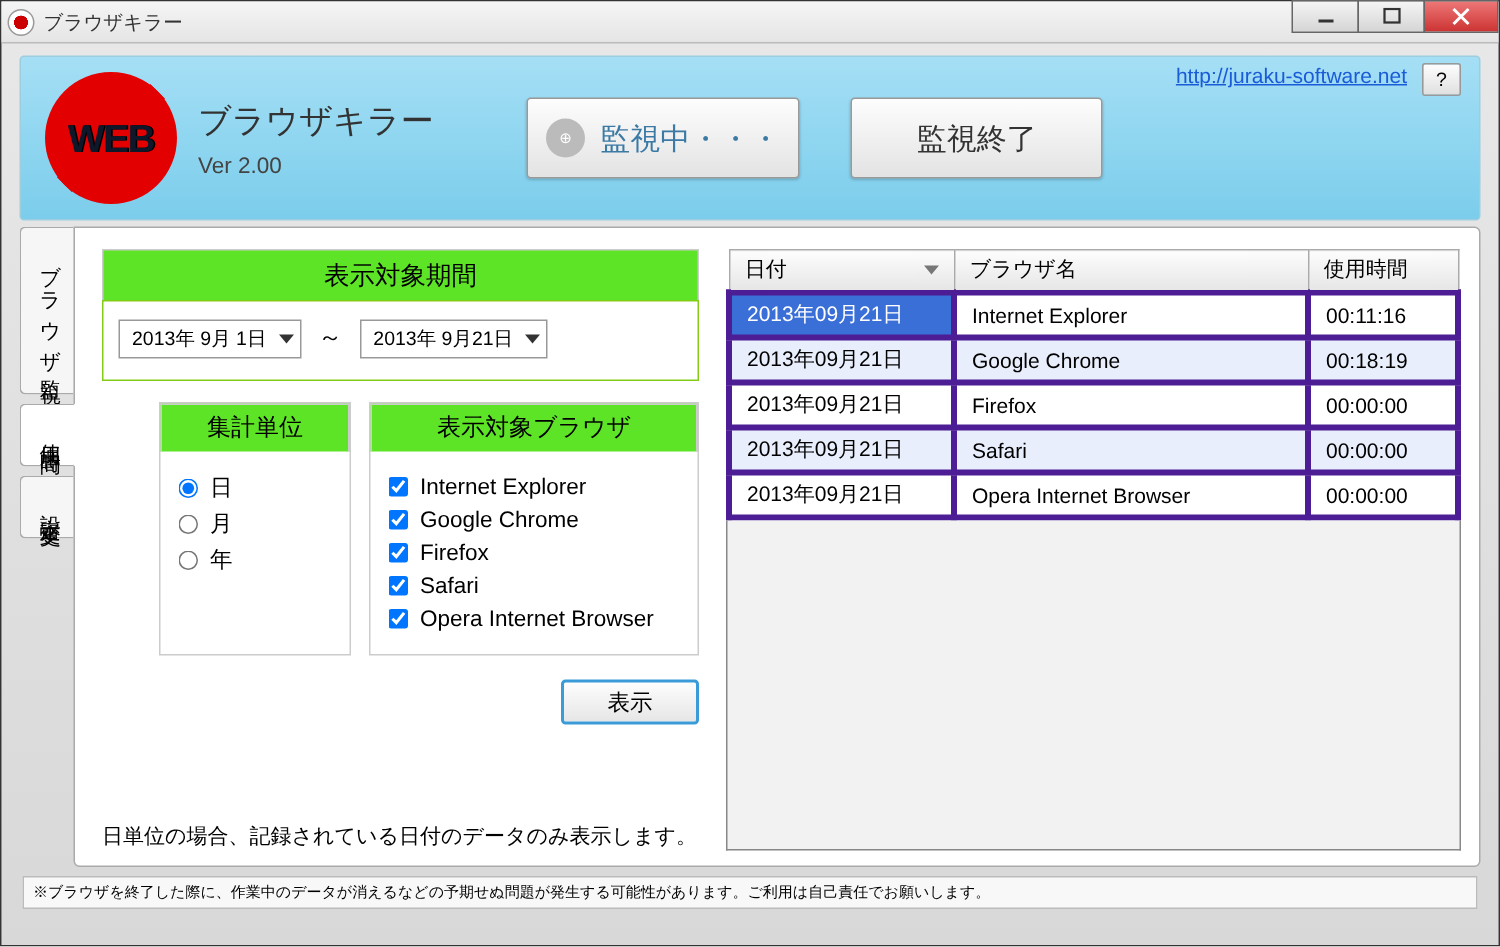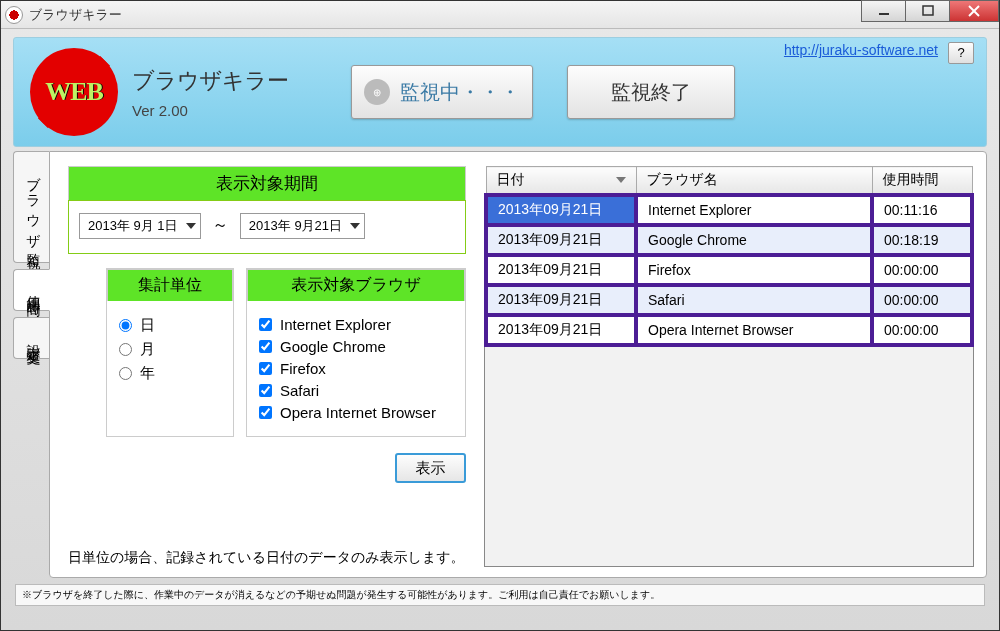--- a/index.html
+++ b/index.html
@@ -75,23 +75,23 @@
   position: relative;
 }
 .logo-circle::before {
   content: "";
   position: absolute;
   width: 88px; height: 14px;
   background: #e30000;
   transform: rotate(-45deg);
 }
 .logo-text { position: relative; z-index: 1;
-  font-family: Liberation Serif, serif;
+  font-family: Liberation Sans, sans-serif;
   letter-spacing: -1px;
-  color:#bef264;
+  color:#0f172a;
   text-shadow:1px 0 #000;
 }
 .app-title-block .app-title { font-size: 22px; color: #333; }
 .app-title-block .version { font-size: 15px; color: #444; margin-top: 6px; }
 
 .status-btn, .stop-btn {
   height: 54px;
   border: 1px solid #999;
   border-radius: 3px;
   display: flex; align-items: center; justify-content: center;
@@ -215,21 +215,21 @@
 .radio-row, .check-row {
   display: flex; align-items: center;
   margin: 5px 0;
   font-size: 15px;
 }
 .radio-row input, .check-row input { margin-right: 8px; }
 
 .show-btn {
   display: block;
   margin: 16px 0 0 auto;
-  width: 71px; height: 30px;
+  width: 92px; height: 30px;
   border: 2px solid #3a9bd8;
   background: linear-gradient(to bottom, #fdfdfd, #e6e6e6);
   border-radius: 3px;
   font-size: 15px;
 }
 
 .note {
   position: absolute;
   bottom: 10px; left: 18px;
   font-size: 14px;

